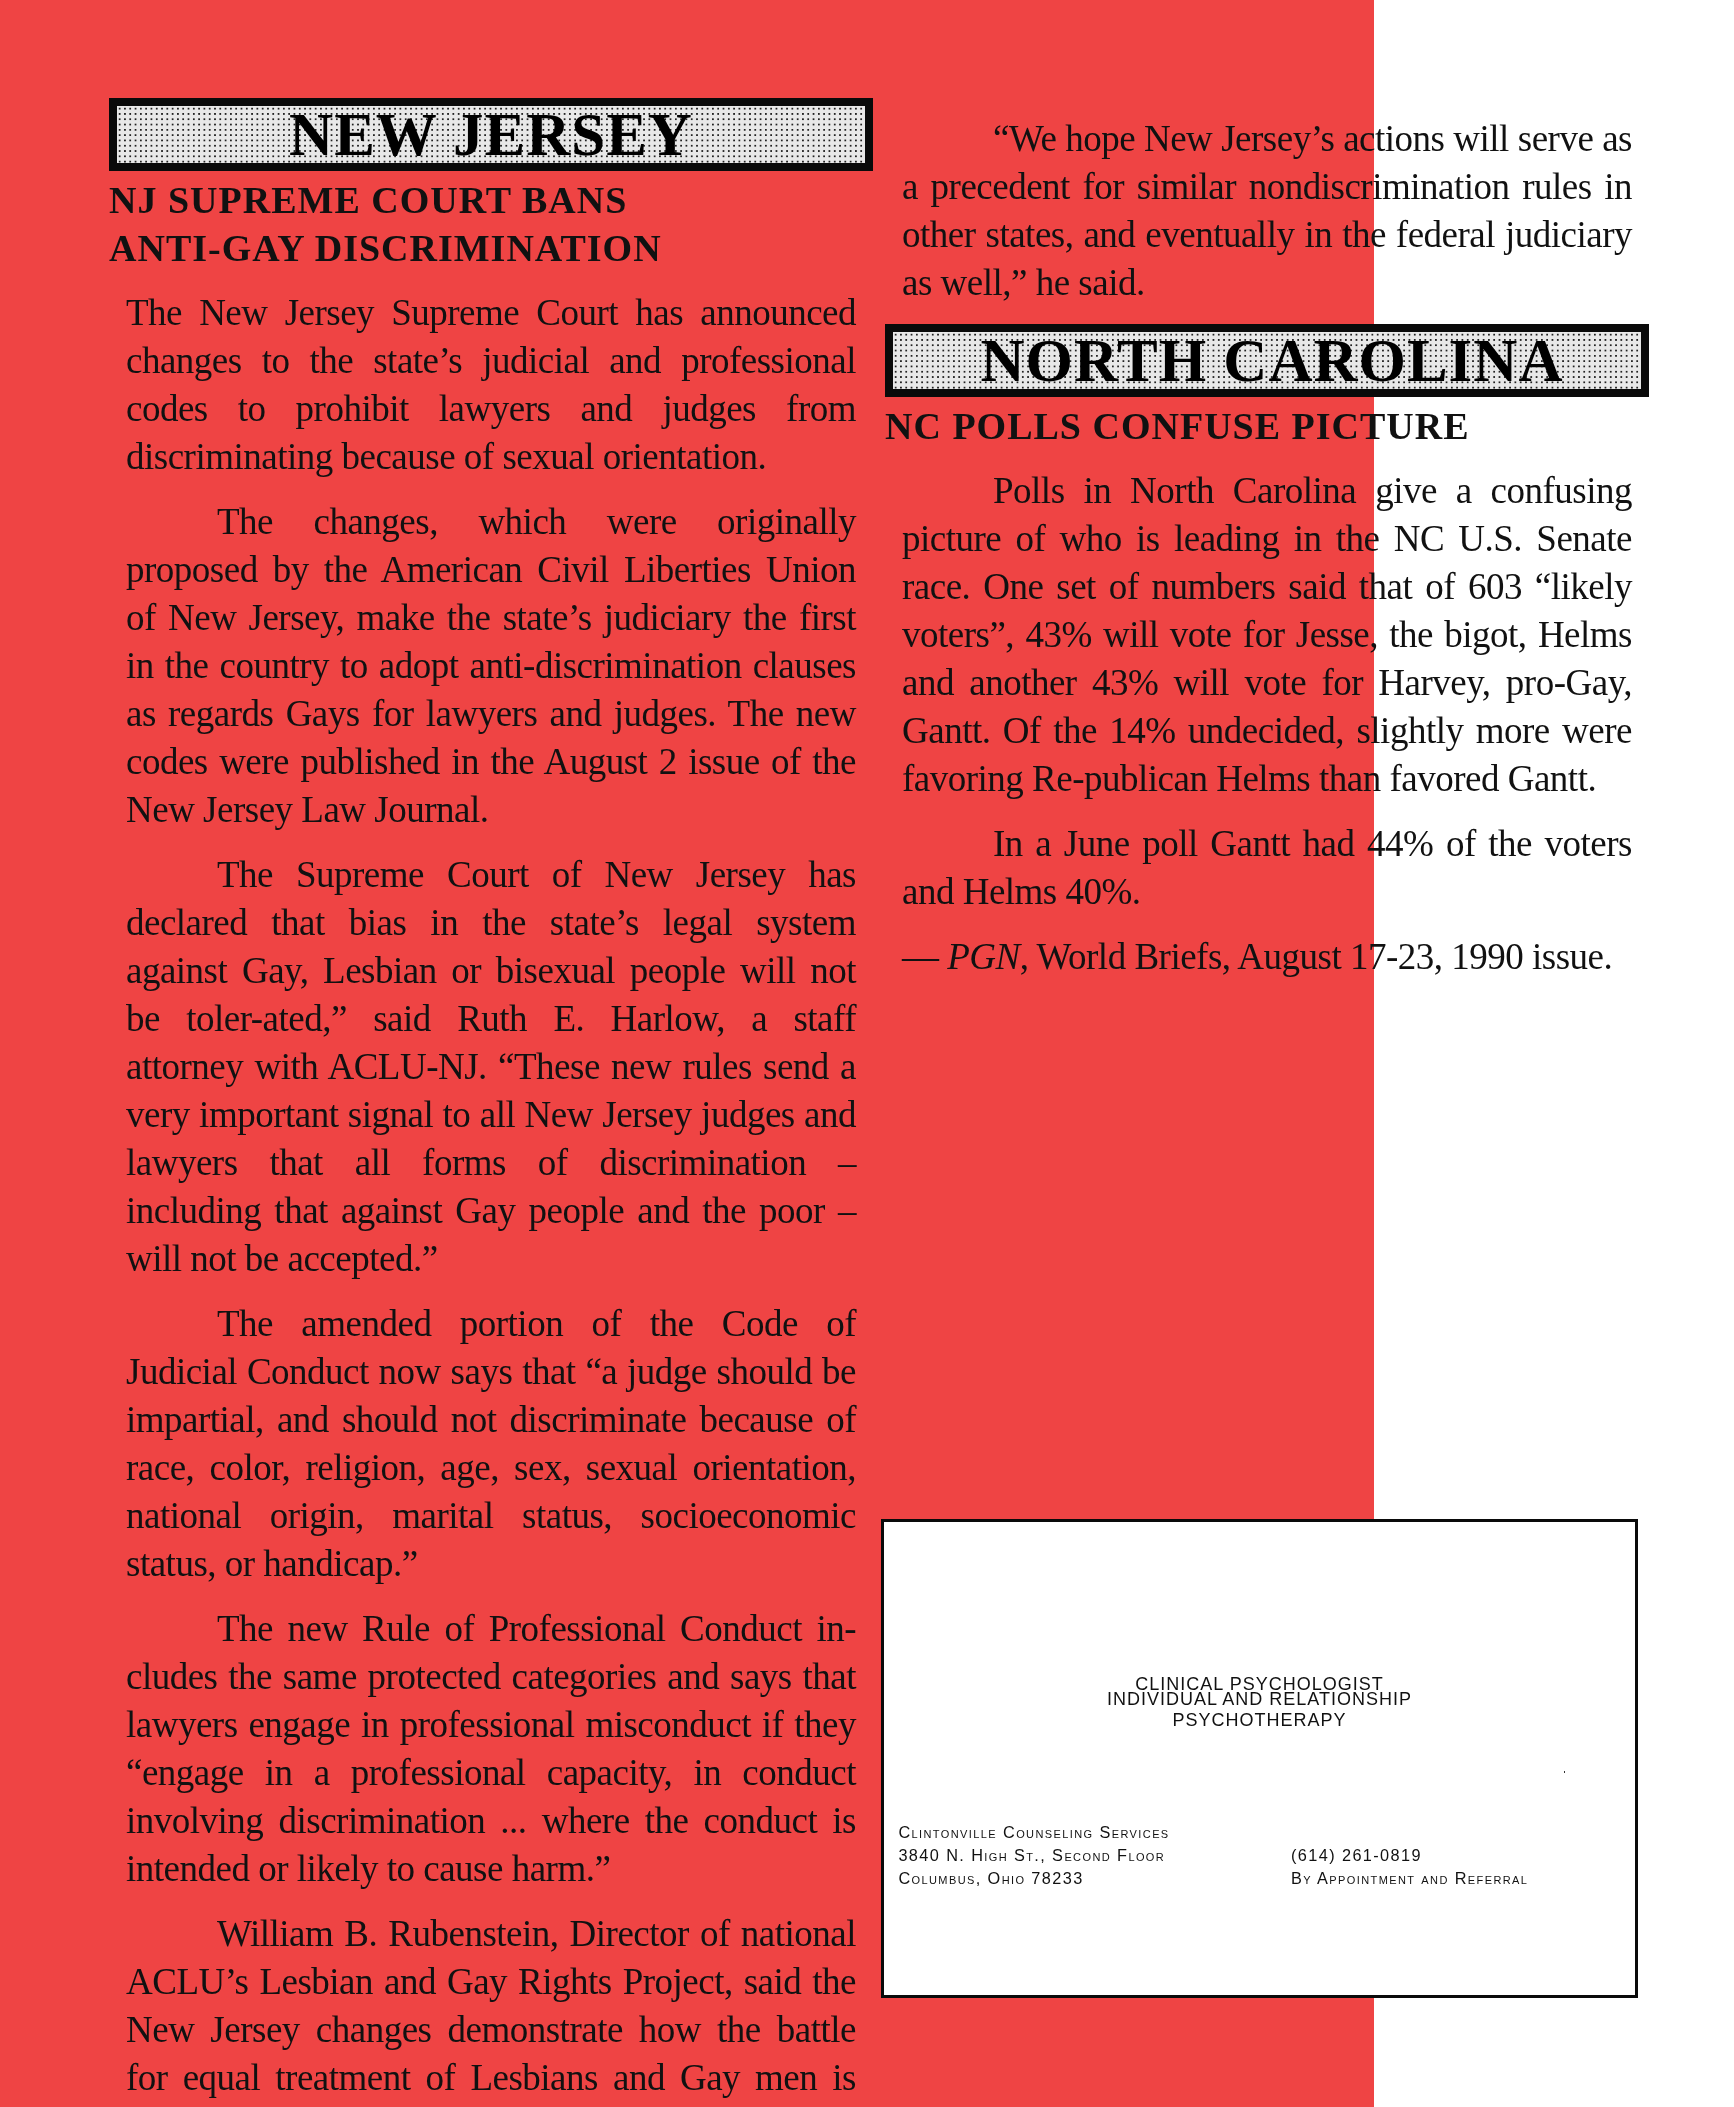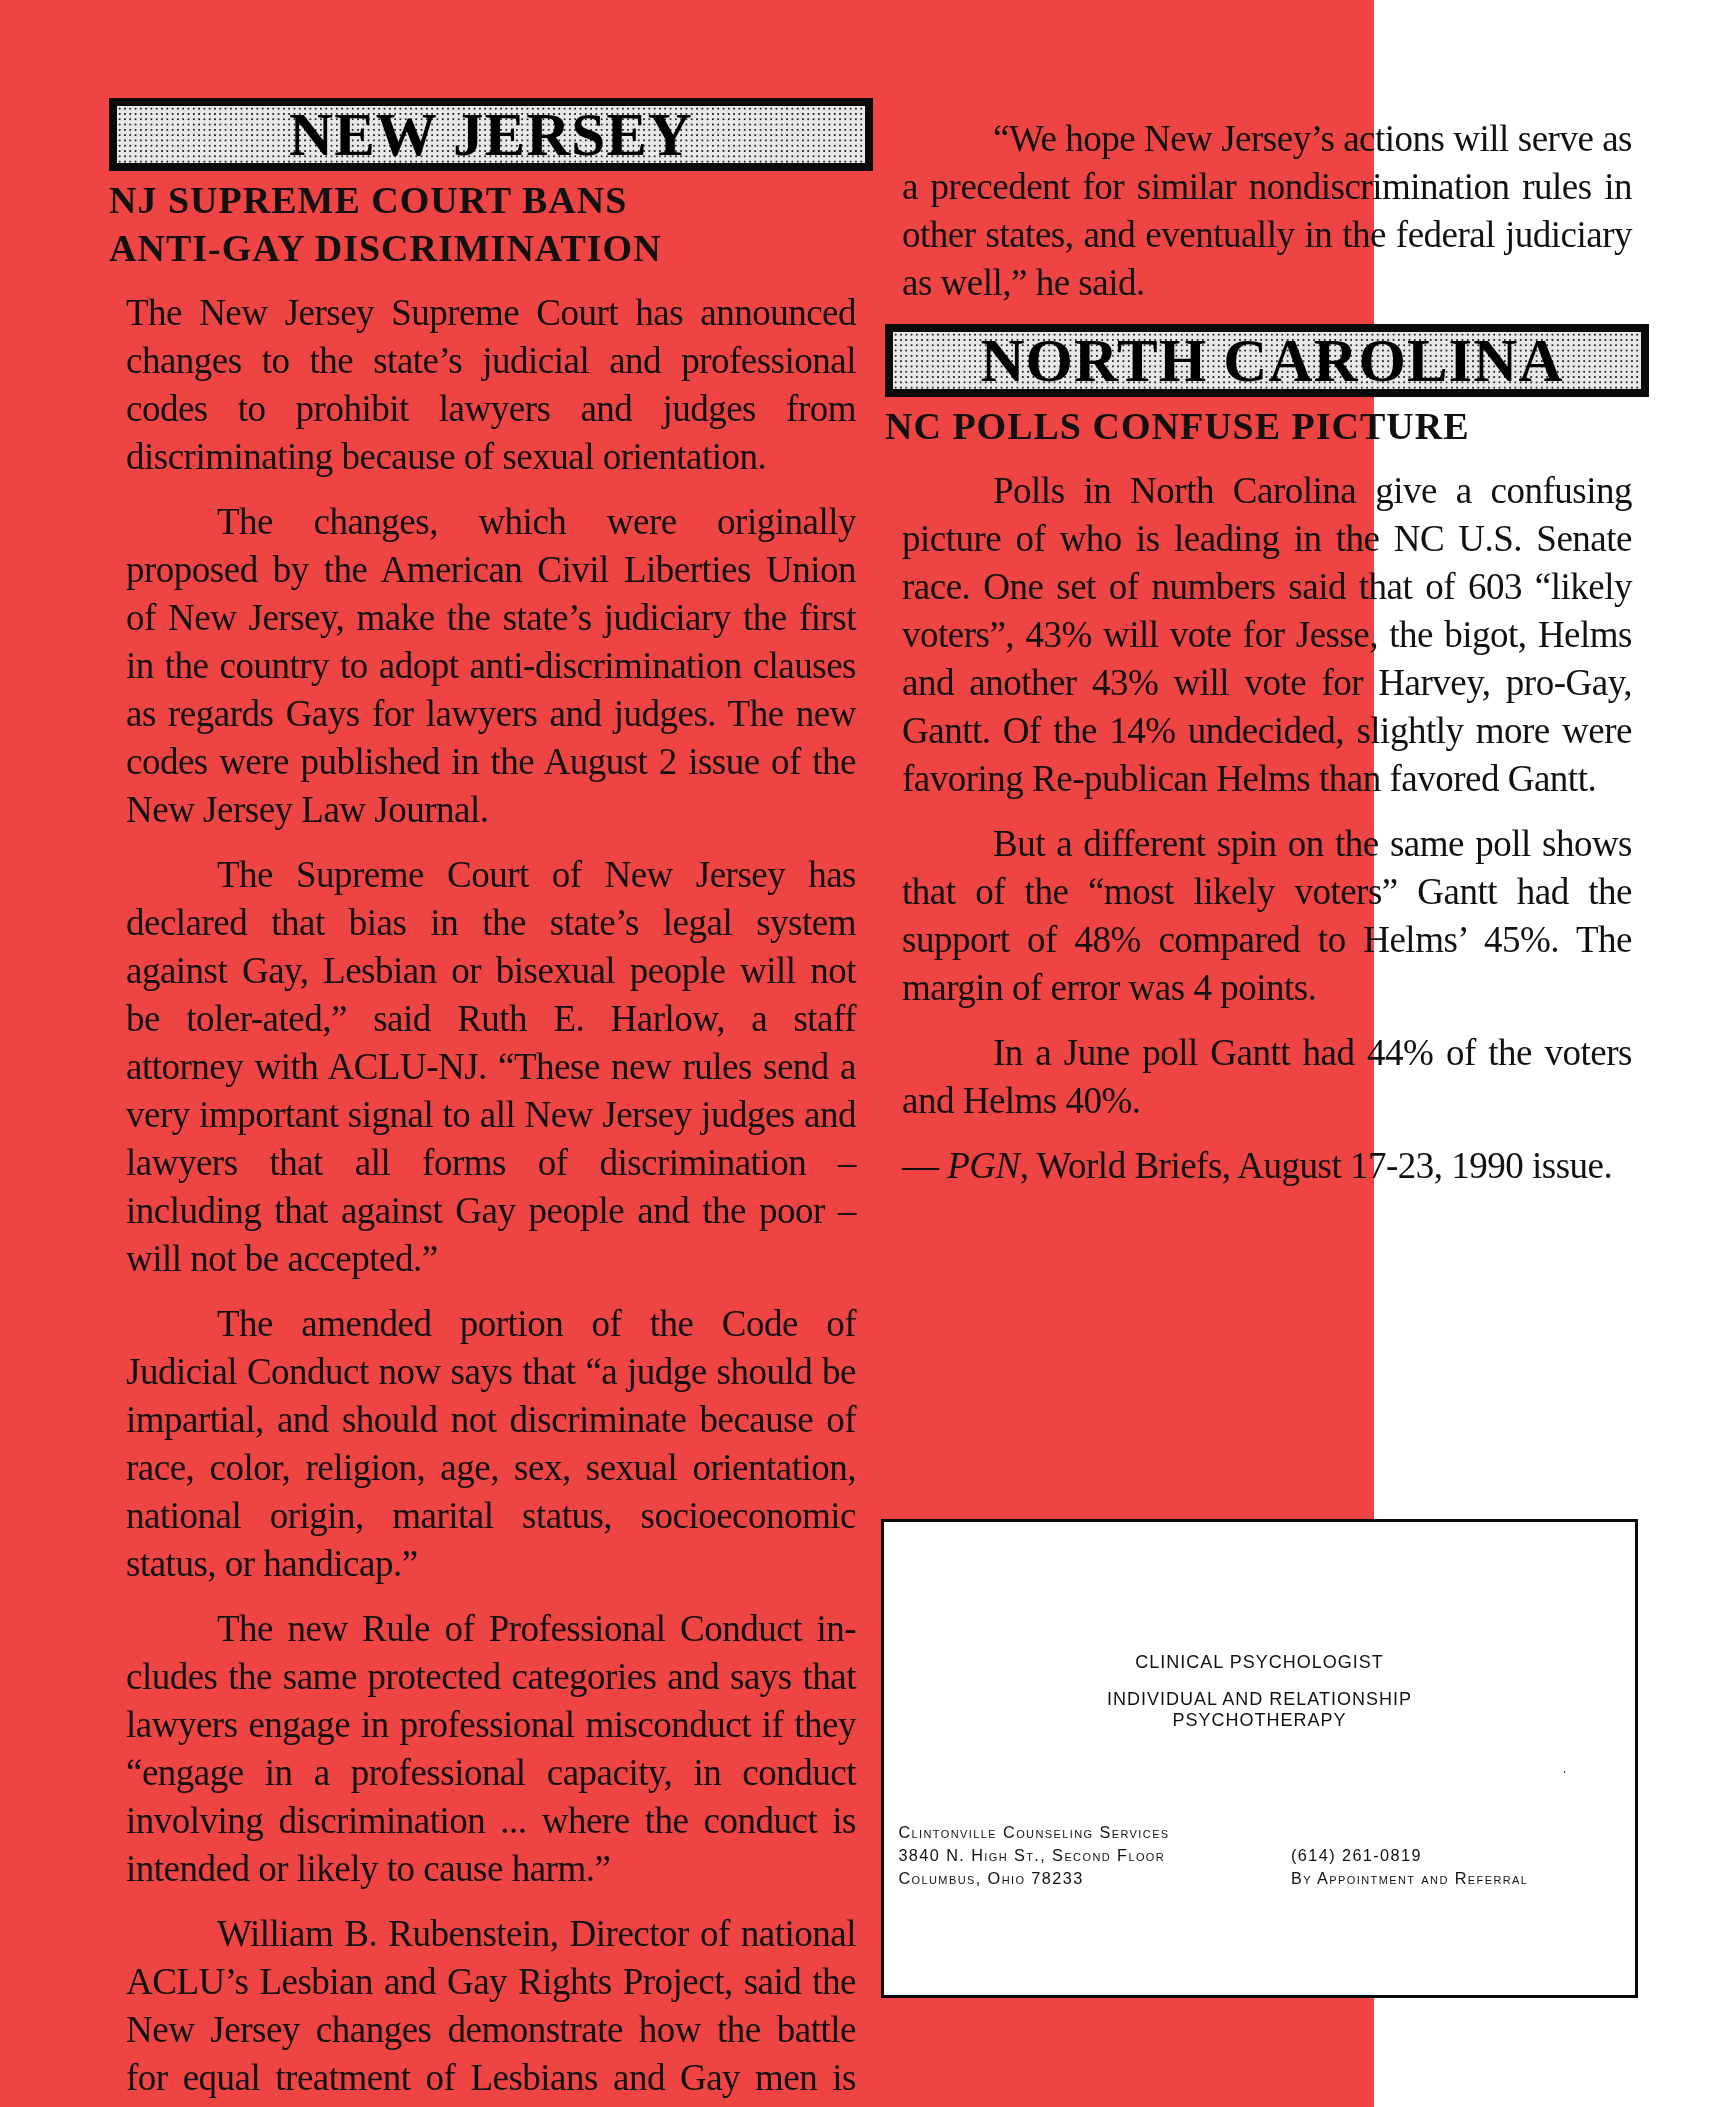--- a/index.html
+++ b/index.html
@@ -62,28 +62,27 @@
     <div class="body-text">
       <p class="indent">“We hope New Jersey’s actions will serve as a precedent for similar nondiscrimination rules in other states, and eventually in the federal judiciary as well,” he said.</p>
     </div>
 
     <div class="state-banner nc-banner">
       <span>NORTH CAROLINA</span>
     </div>
     <div class="headline">NC POLLS CONFUSE PICTURE</div>
     <div class="body-text">
       <p class="indent">Polls in North Carolina give a confusing picture of who is leading in the NC U.S. Senate race. One set of numbers said that of 603 “likely voters”, 43% will vote for Jesse, the bigot, Helms and another 43% will vote for Harvey, pro-Gay, Gantt. Of the 14% undecided, slightly more were favoring Re-publican Helms than favored Gantt.</p>
-      <p class="indent">But a different spin on the same poll shows that of the “most likely voters” Gantt had the support of 48% compared to Helms’ 45%. The margin of error was 4 points.</p>
       <p class="indent">In a June poll Gantt had 44% of the voters and Helms 40%.</p>
       <p><span>— </span><span class="byline-italic">PGN</span><span>,  World Briefs, August 17-23, 1990 issue.</span></p>
     </div>
   </div>
 
   <div class="ad-box">
-    <div class="ad-title" style="top:130px;">CLINICAL PSYCHOLOGIST</div>
+    <div class="ad-title" style="top:152px;">CLINICAL PSYCHOLOGIST</div>
     <div class="ad-title" style="top:167px;">INDIVIDUAL AND RELATIONSHIP</div>
     <div class="ad-title" style="top:188px;">PSYCHOTHERAPY</div>
 
     <div class="ad-small ad-left">
       <div>Clintonville Counseling Services</div>
       <div>3840 N. High St., Second Floor</div>
       <div>Columbus, Ohio 78233</div>
     </div>
     <div class="ad-small ad-right">
       <div>(614) 261-0819</div>

